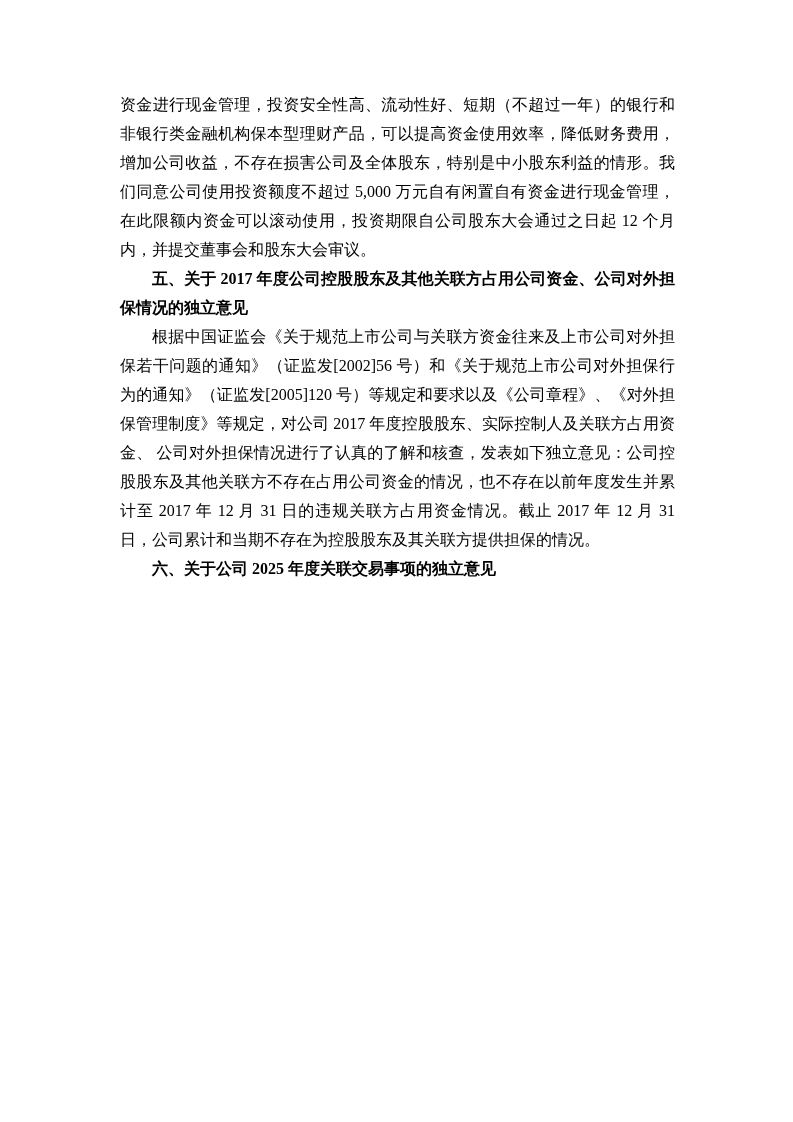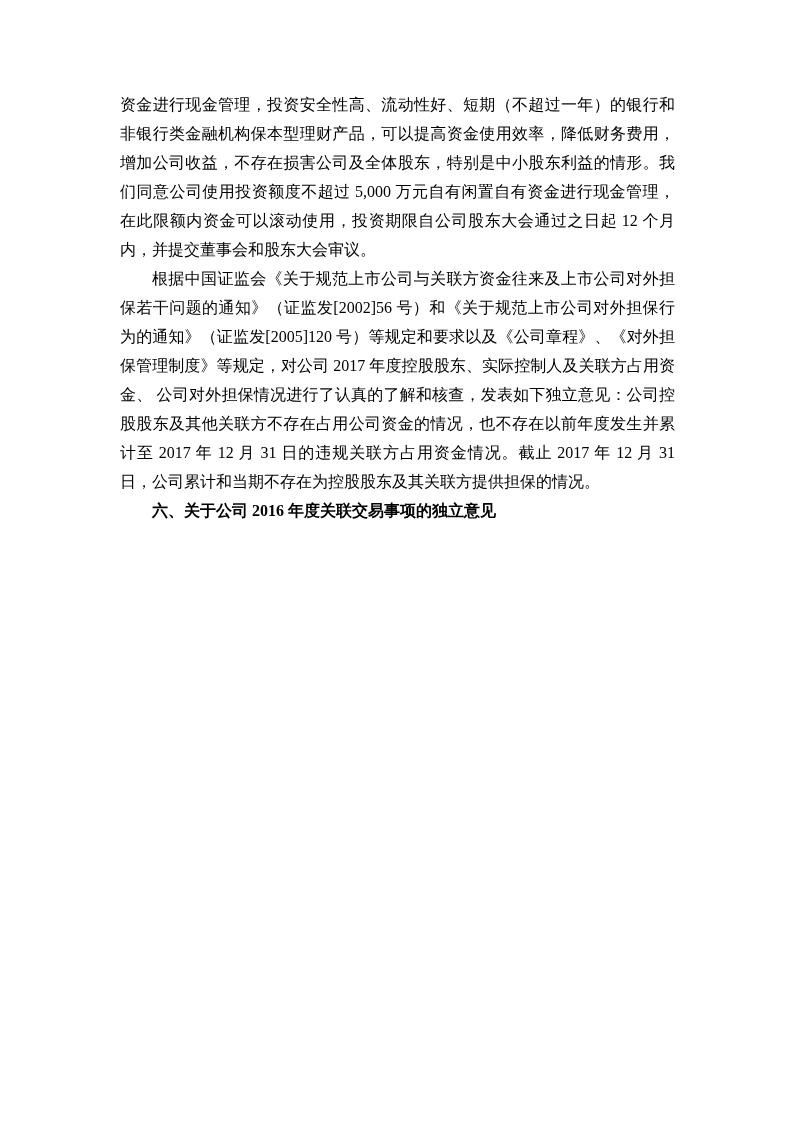--- a/index.html
+++ b/index.html
@@ -39,19 +39,20 @@
 </style>
 </head>
 <body>
 
 <div class="page">
 
   <p class="para no-indent">资金进行现金管理，投资安全性高、流动性好、短期（不超过一年）的银行和非银行类金融机构保本型理财产品，可以提高资金使用效率，降低财务费用，增加公司收益，不存在损害公司及全体股东，特别是中小股东利益的情形。我们同意公司使用投资额度不超过 5,000 万元自有闲置自有资金进行现金管理，在此限额内资金可以滚动使用，投资期限自公司股东大会通过之日起 12 个月内，并提交董事会和股东大会审议。</p>
 
 
 
+  <p class="heading">五、关于 2017 年度公司控股股东及其他关联方占用公司资金、公司对外担保情况的独立意见</p>
 
   <p class="para">根据中国证监会《关于规范上市公司与关联方资金往来及上市公司对外担保若干问题的通知》（证监发[2002]56 号）和《关于规范上市公司对外担保行为的通知》（证监发[2005]120 号）等规定和要求以及《公司章程》、《对外担保管理制度》等规定，对公司 2017 年度控股股东、实际控制人及关联方占用资金、 公司对外担保情况进行了认真的了解和核查，发表如下独立意见：公司控股股东及其他关联方不存在占用公司资金的情况，也不存在以前年度发生并累计至 2017 年 12 月 31 日的违规关联方占用资金情况。截止 2017 年 12 月 31 日，公司累计和当期不存在为控股股东及其关联方提供担保的情况。</p>
 
-  <p class="heading">六、关于公司 2016 年度关联交易事项的独立意见</p>
+  <p class="heading">六、关于公司 2025 年度关联交易事项的独立意见</p>
 
 
 </div>
 
 </body></html>

